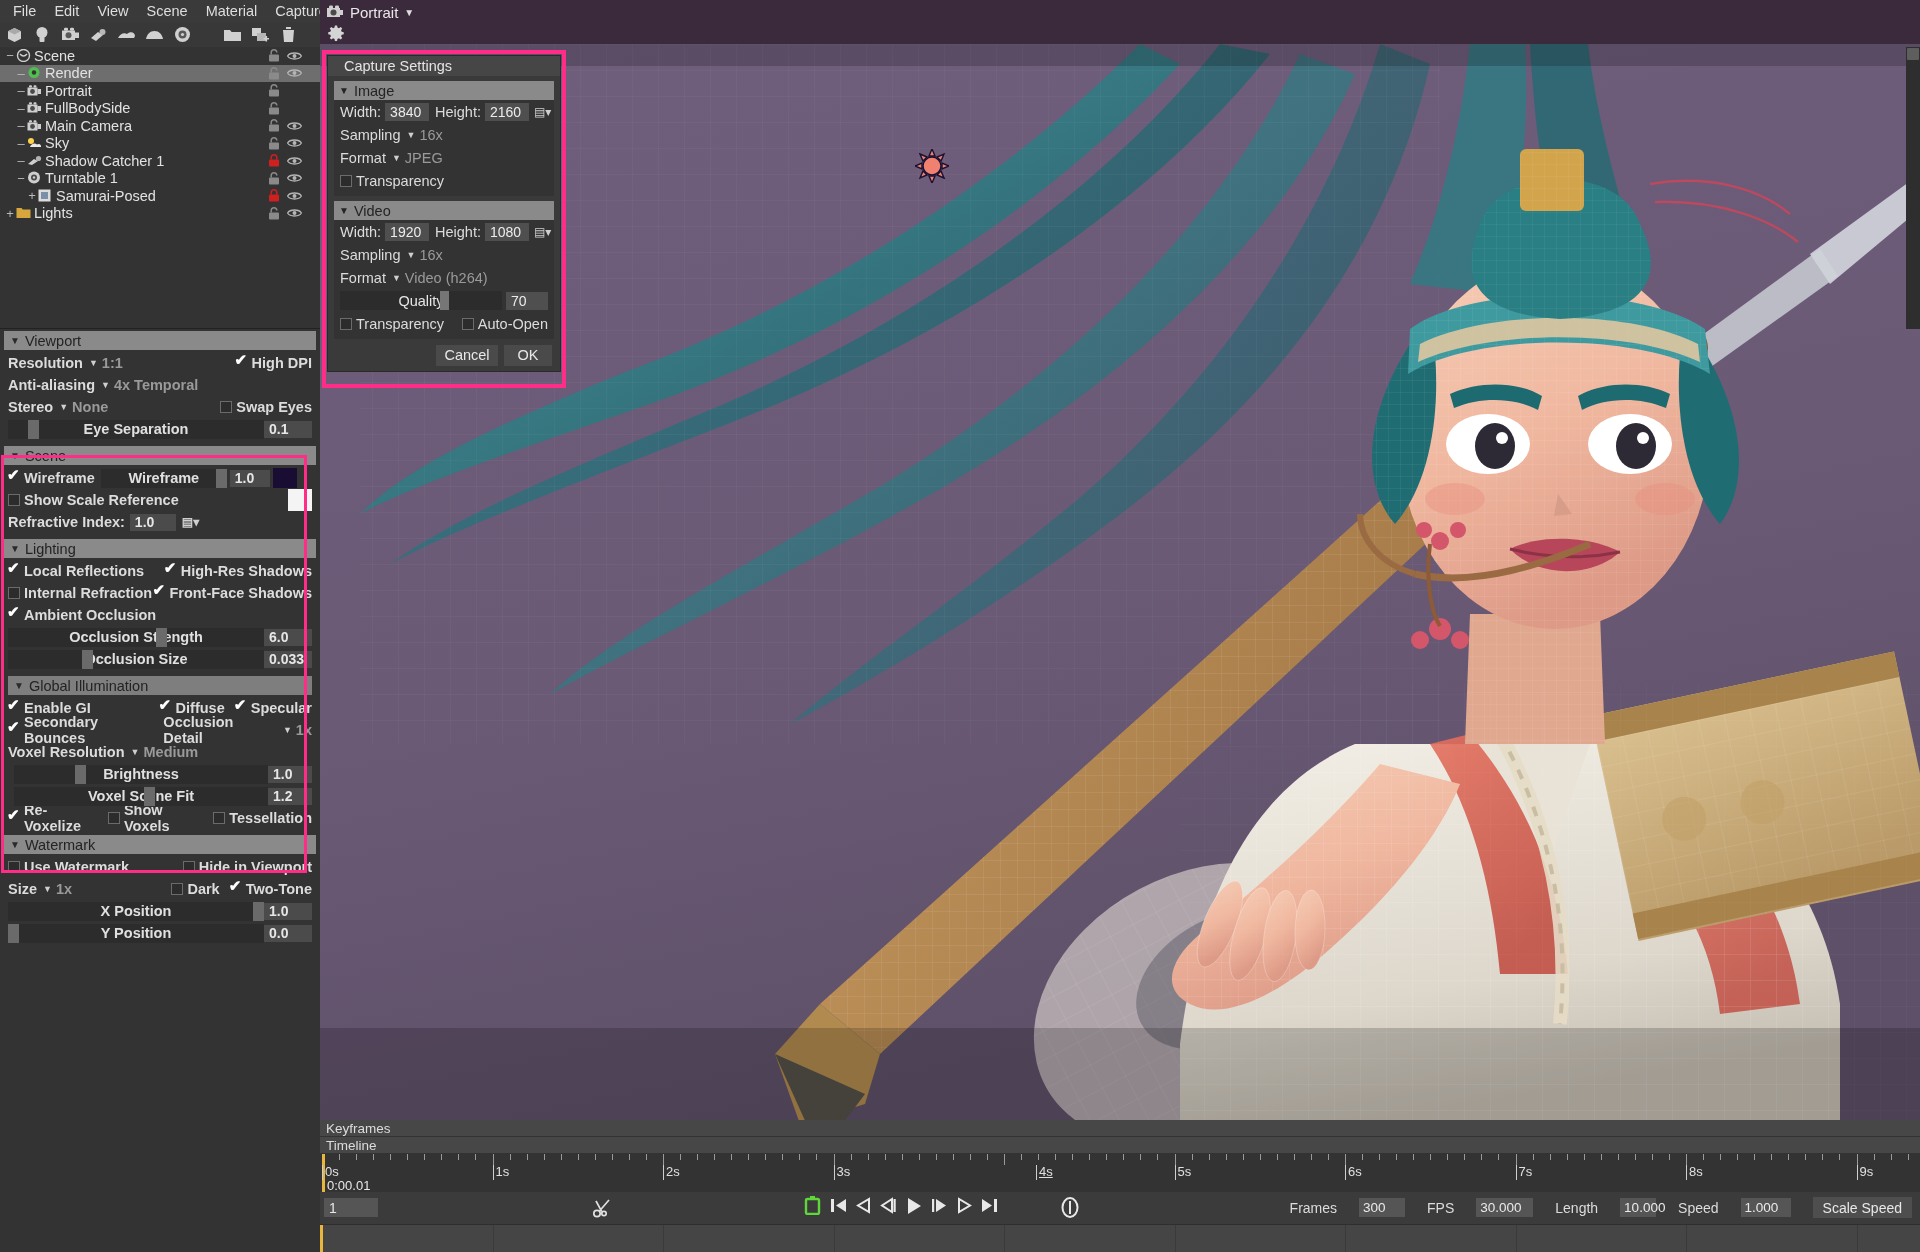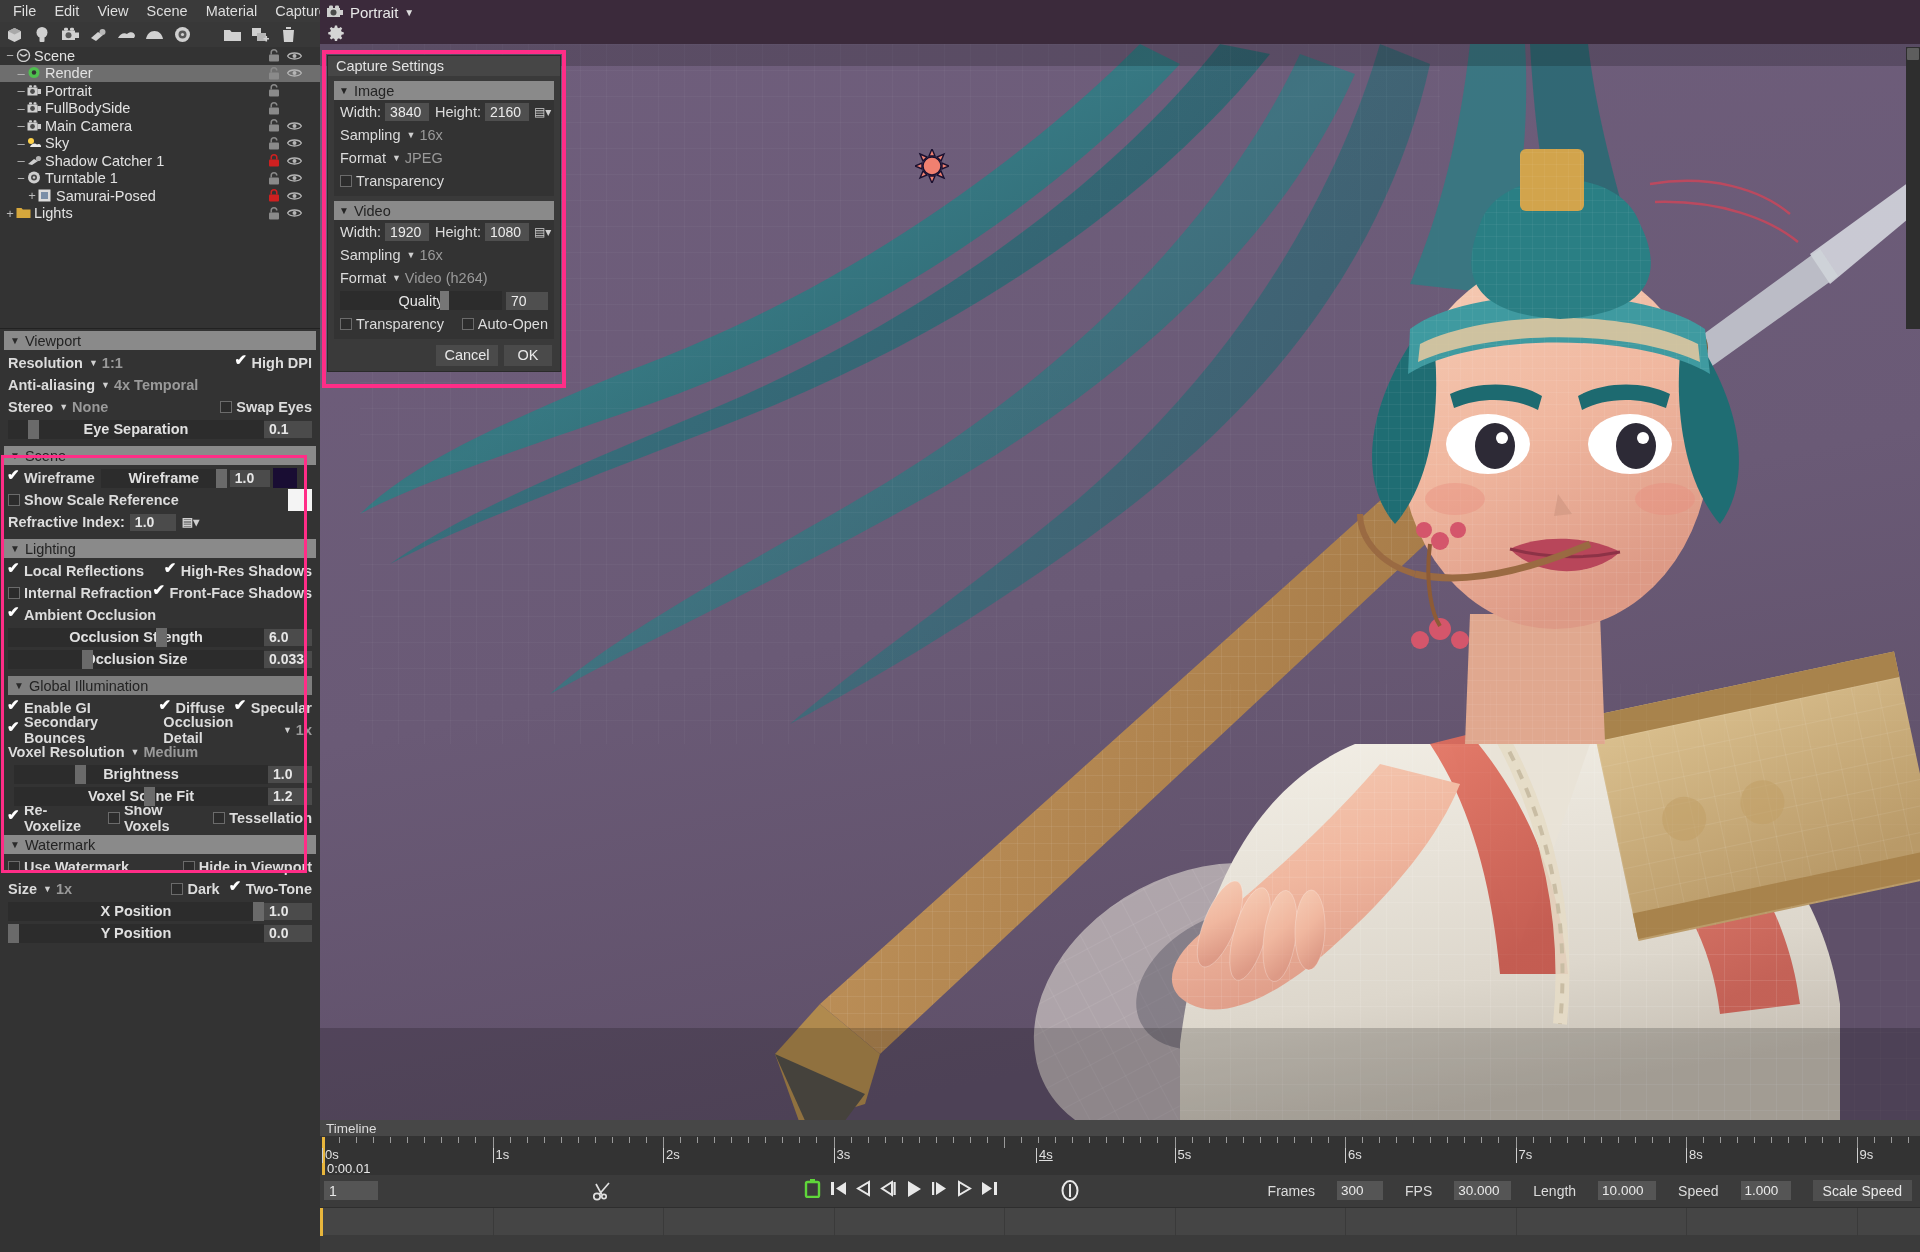--- a/index.html
+++ b/index.html
@@ -123,21 +123,21 @@
   }
 
   
   .dlg{
     position:absolute; left:327px; top:55px; width:234px;
     background:#3a3a3a; border:1px solid #2a2a2a; z-index:30;
     font-size:14.5px;
   }
   .dlg-title{
     height:20px; background:#464646; color:#e4e4e4; display:flex; align-items:center;
-    padding-left:8px;
+    padding-left:16px;
   }
   .dlg-sect{ margin:5px 6px 0 6px; background:#333; padding-bottom:4px;}
   .dlg-sect-hdr{
     background:#8a8a8a; color:#242424; height:19px; display:flex; align-items:center;
     padding-left:5px;
   }
   .dlg-sect-hdr .tri{ margin-right:5px; font-size:10px; }
   .dlg-row{ height:23px; display:flex; align-items:center; padding:0 6px; gap:0; color:#dcdcdc;}
   .dlg-input{
     background:#4f4f4f; color:#ececec; height:18px; min-width:44px; text-align:left;
@@ -999,20 +999,21 @@
     </div>
 
     <div class="dlg-btns">
       <div class="dlg-btn">Cancel</div>
       <div class="dlg-btn" style="min-width:48px">OK</div>
     </div>
   </div>
 
   <div class="leftfill"></div>
   <div class="bottom">
+    <div class="kf-hdr">Keyframes</div>
     <div class="tl-hdr">Timeline</div>
 
     <div class="ruler">
       <div class="ticks">
           <div class="tick" style="left: 2px; height: 11px;"></div>
           <div class="tick" style="left: 19.05px; height: 6px;"></div>
           <div class="tick" style="left: 36.1px; height: 6px;"></div>
           <div class="tick" style="left: 53.15px; height: 6px;"></div>
           <div class="tick" style="left: 70.2px; height: 6px;"></div>
           <div class="tick" style="left: 87.25px; height: 6px;"></div>
@@ -1166,21 +1167,21 @@
             <ellipse cx="10" cy="10.5" rx="7.5" ry="9.5" fill="none" stroke="#e8e8e8" stroke-width="2"></ellipse>
             <path d="M10 4 L10 17" stroke="#e8e8e8" stroke-width="2"></path>
           </svg>
       </div>
       <div class="animfields">
         <span>Frames</span>
         <span class="afbox" style="width:46px">300</span>
         <span>FPS</span>
         <span class="afbox" style="width:57px">30.000</span>
         <span>Length</span>
-        <span class="afbox" style="width:58px">10.000</span>
+        <span class="afbox" style="width:36px">10.000</span>
         <span>Speed</span>
         <span class="afbox" style="width:50px">1.000</span>
         <span class="bakebtn">Scale Speed</span>
       </div>
     </div>
 
     <div class="track">
       <div class="ph"></div>
     <div class="sep" style="left: 172.5px;"></div>
         <div class="sep" style="left: 343px;"></div>

